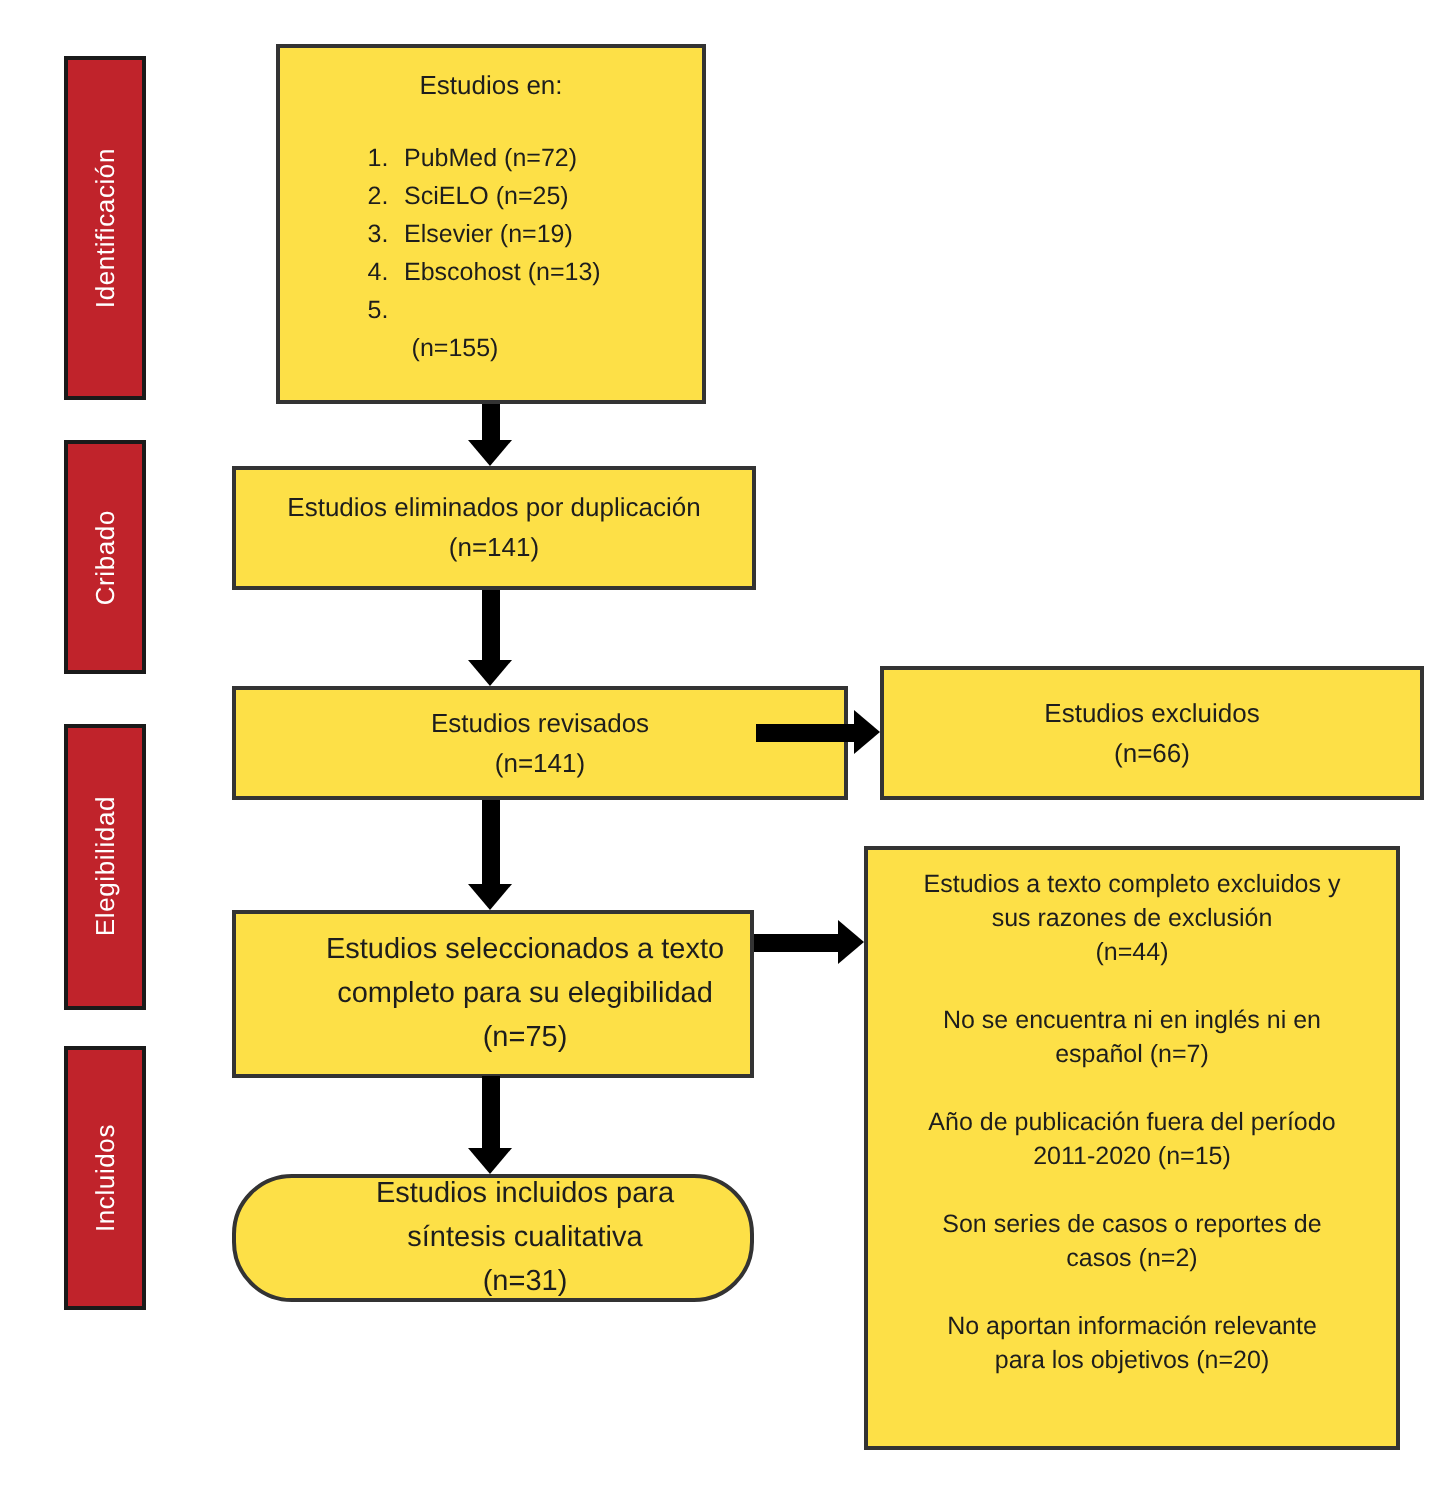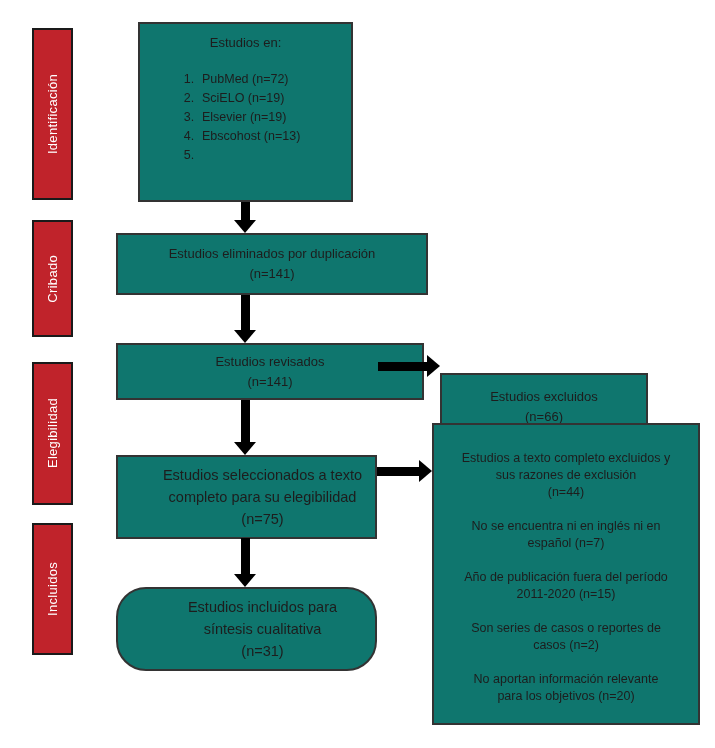--- a/index.html
+++ b/index.html
@@ -30,21 +30,21 @@
     writing-mode:vertical-rl;
     transform:rotate(180deg);
     color:#ffffff;
     font-size:13px;
     letter-spacing:.3px;
     white-space:nowrap;
   }
   
   .box{
     position:absolute;
-    background:#0f766e;
+    background:#fde047;
     border:2px solid var(--box-border);
     box-sizing:border-box;
     display:flex;align-items:center;justify-content:center;
     text-align:center;
   }
   .box-text{
     white-space:pre-line;
     font-size:13px;
     line-height:20px;
   }
@@ -87,77 +87,78 @@
   <div class="box top-align" style="left:138px;top:22px;width:215px;height:180px;">
     <div class="sources-inner">
       <div class="sources-title">Estudios en:</div>
       <div class="src-list">
           <div class="src-row">
             <span class="src-num">1.</span>
             <span class="src-label">PubMed (n=72)</span>
           </div>
           <div class="src-row">
             <span class="src-num">2.</span>
-            <span class="src-label">SciELO (n=19)</span>
+            <span class="src-label">SciELO (n=25)</span>
           </div>
           <div class="src-row">
             <span class="src-num">3.</span>
             <span class="src-label">Elsevier (n=19)</span>
           </div>
           <div class="src-row">
             <span class="src-num">4.</span>
             <span class="src-label">Ebscohost (n=13)</span>
           </div>
           <div class="src-row">
             <span class="src-num">5.</span>
           </div>
         </div>
+      <div class="src-total">(n=155)</div>
     </div>
   </div>
 
-  <div class="box" style="left:116px;top:233px;width:312px;height:62px;">
+  <div class="box" style="left:116px;top:233px;width:262px;height:62px;">
     <div class="box-text">Estudios eliminados por duplicación
 (n=141)</div>
   </div>
 
   <div class="box" style="left:116px;top:343px;width:308px;height:57px;">
     <div class="box-text">Estudios revisados
 (n=141)</div>
   </div>
 
-  <div class="box" style="left:440px;top:333px;width:208px;height:67px;margin-top:40px;">
+  <div class="box" style="left:440px;top:333px;width:272px;height:67px;">
     <div class="box-text">Estudios excluidos
 (n=66)</div>
   </div>
 
   <div class="box" style="left:116px;top:455px;width:261px;height:84px;">
     <div class="box-text big">Estudios seleccionados a texto
 completo para su elegibilidad
 (n=75)</div>
   </div>
 
-  <div class="box top-align" style="left:432px;top:423px;width:268px;height:302px;padding-top:25px;">
+  <div class="box top-align" style="left:432px;top:423px;width:268px;height:302px;padding-top:9px;">
     <div class="box-text small">Estudios a texto completo excluidos y
 sus razones de exclusión
 (n=44)
 
 No se encuentra ni en inglés ni en
 español (n=7)
 
 Año de publicación fuera del período
 2011-2020 (n=15)
 
 Son series de casos o reportes de
 casos (n=2)
 
 No aportan información relevante
 para los objetivos (n=20)</div>
   </div>
 
-  <div class="box" style="left:116px;top:587px;width:261px;height:84px;border-radius:30px;">
+  <div class="box" style="left:116px;top:587px;width:261px;height:64px;border-radius:30px;">
     <div class="box-text big">Estudios incluidos para
 síntesis cualitativa
 (n=31)</div>
   </div>
 
   <div class="varrow" style="left:234px;top:202px;height:31px;">
     <div class="stem"></div>
       <div class="head"></div>
   </div>
   <div class="varrow" style="left:234px;top:295px;height:48px;">

